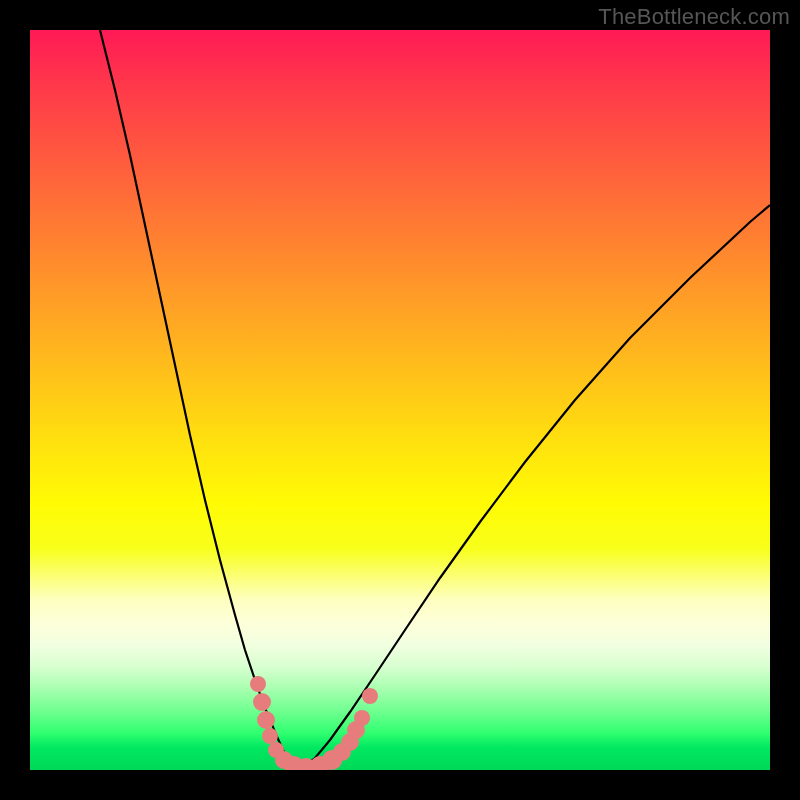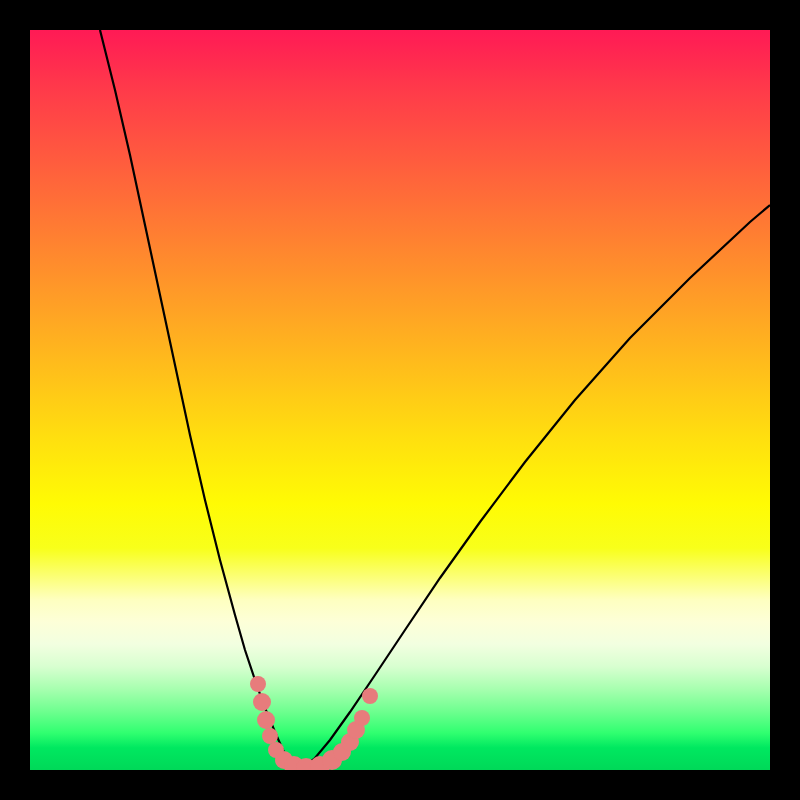--- a/index.html
+++ b/index.html
@@ -73,20 +73,21 @@
   }
   .marker {
     fill: #e77c7c;
     stroke: none;
   }
 </style>
 </head>
 <body>
 
 <div class="frame">
+  <div class="watermark">TheBottleneck.com</div>
   <div class="plot-area">
     <div class="gradient-bg"></div>
     <svg class="curves" viewBox="0 0 740 740" preserveAspectRatio="none">
       <path id="left-curve" class="curve" d="M 70 0 L 85 60 L 100 125 L 115 195 L 130 265 L 145 335 L 160 405 L 175 470 L 190 530 L 205 585 L 215 620 L 225 650 L 235 678 L 245 702 L 252 718 L 258 730 L 262 736 L 265 740"></path>
       <path id="right-curve" class="curve" d="M 265 740 L 275 736 L 285 728 L 300 710 L 320 682 L 345 645 L 375 600 L 410 548 L 450 492 L 495 432 L 545 370 L 600 308 L 660 248 L 720 192 L 740 175"></path>
       <g id="markers-group">
           <circle cx="228" cy="654" r="8" class="marker"></circle>
           <circle cx="232" cy="672" r="9" class="marker"></circle>
           <circle cx="236" cy="690" r="9" class="marker"></circle>
           <circle cx="240" cy="706" r="8" class="marker"></circle>

